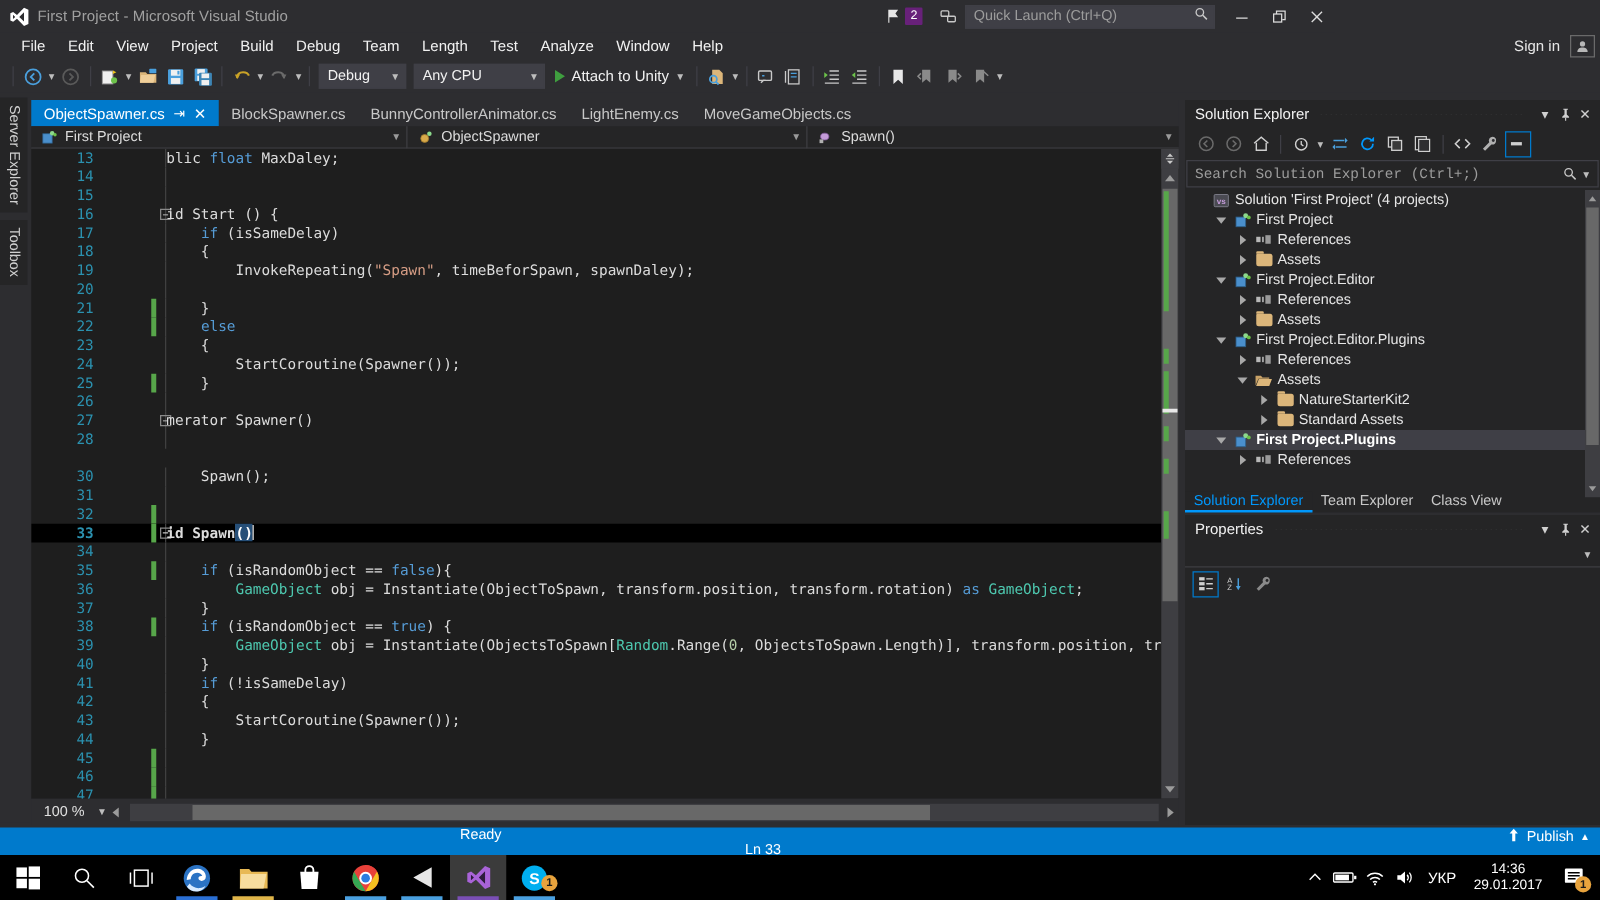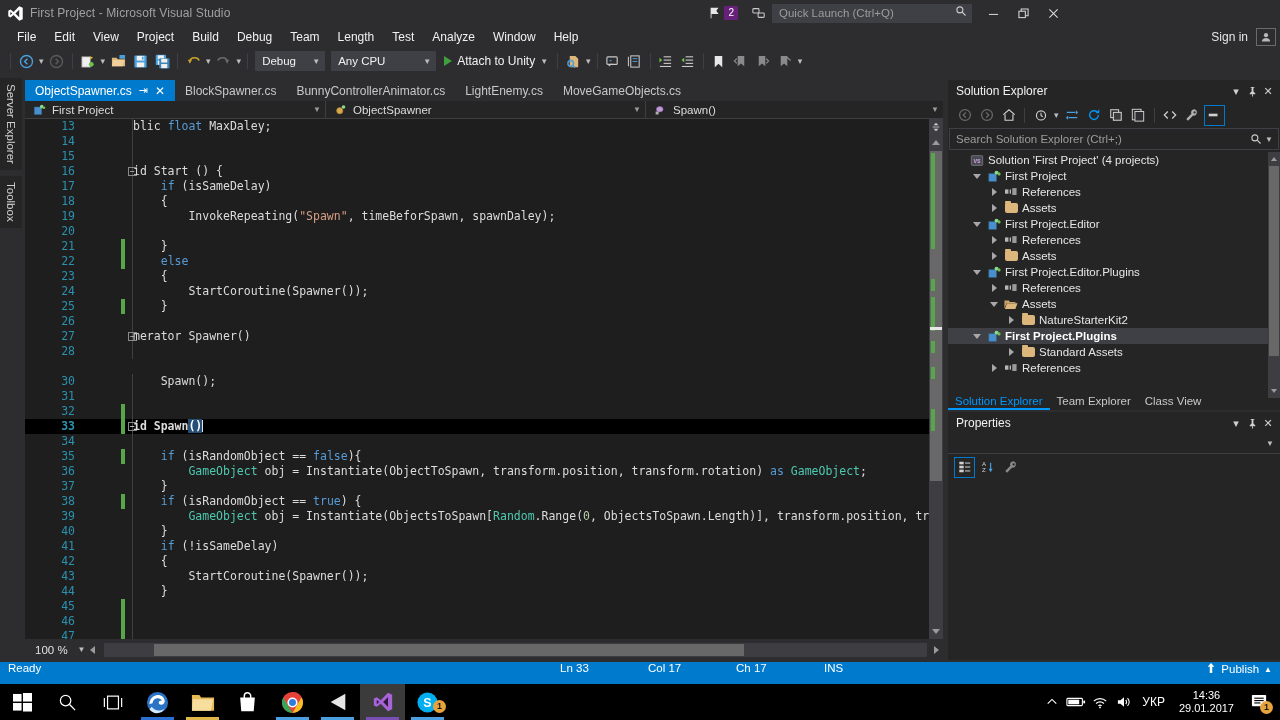--- a/index.html
+++ b/index.html
@@ -162,21 +162,21 @@
   .sol-toolbar { height: 26px; display: flex; align-items: center; padding-left: 6px; gap: 1px; }
   .sbtn { width: 21px; height: 21px; display: flex; align-items: center; justify-content: center; }
   .sbtn.boxed { border: 1px solid #007acc; }
   .ssep { width: 1px; height: 15px; background: #3f3f46; margin: 0 4px; }
   .searchbar {
     height: 22px; margin: 0 1px; background: #252526; border: 1px solid #3f3f46;
     display: flex; align-items: center; padding: 0 2px 0 6px;
   }
   .searchbar input {
     flex: 1; background: transparent; border: none; outline: none;
-    color: #9c9c9c; font-size: 11.5px; font-family: Liberation Sans, sans-serif;
+    color: #9c9c9c; font-size: 11.5px; font-family: Liberation Mono, monospace;
   }
   .searchbar input::placeholder { color: #9c9c9c; }
   .tree { position: relative; margin-top: 2px; height: 246px; overflow: hidden; }
   .trow { display: flex; align-items: center; height: 16px; padding-left: 6px; gap: 3px; }
   .trow.selected { background: #3f3f46; }
   .trow .tl { color: #e6e6e6; font-size: 11.5px; white-space: nowrap; }
   .trow.selected .tl { color: #ffffff; font-weight: bold; }
   .exp { width: 12px; height: 14px; display: flex; align-items: center; justify-content: center; }
   .tri-r { width: 0; height: 0; border-left: 5px solid #a8a8a8; border-top: 4px solid transparent; border-bottom: 4px solid transparent; }
   .tri-d { width: 0; height: 0; border-top: 5px solid #a8a8a8; border-left: 4px solid transparent; border-right: 4px solid transparent; }
@@ -193,21 +193,21 @@
   .ptab.active { color: #0097fb; border-bottom: 2px solid #0097fb; background: #252526; }
 
   
   .prop-panel { position: absolute; left: 948px; top: 412px; width: 332px; height: 248px; background: #252526; }
   .prop-combo { height: 20px; display: flex; align-items: center; justify-content: flex-end; padding-right: 6px; border-bottom: 1px solid #3e3e42; }
   .prop-toolbar { height: 26px; display: flex; align-items: center; padding-left: 6px; gap: 2px; }
 
   
   .statusbar {
     position: absolute; left: 0; top: 662px; width: 1280px; height: 22px;
-    background: #007acc; display: flex; color: #ffffff; font-size: 11.5px;
+    background: #007acc; display: flex; align-items: center; color: #ffffff; font-size: 11.5px; flex-direction: column;
   }
   .sb-ready { padding-left: 8px; width: 560px; }
   .sb-cell { width: 88px; }
   .sb-right { position: absolute; right: 8px; display: flex; align-items: center; gap: 5px; }
 
   
   .taskbar { position: absolute; left: 0; top: 684px; width: 1280px; height: 36px; background: #000000; display: flex; align-items: center; }
   .tkbtn { width: 45px; height: 36px; display: flex; align-items: center; justify-content: center; position: relative; }
   .tkbtn.active { background: #3b3b3b; }
   .tkbtn .underline { position: absolute; bottom: 0; left: 6px; right: 6px; height: 3px; background: #4aa0e0; }
@@ -800,41 +800,41 @@
           </div>
           <div class="trow" style="padding-left: 57px;">
             <span class="exp">
               <span class="tri-r"></span>
             </span>
             <span class="ico">
               <span class="folder"></span>
             </span>
             <span class="tl">NatureStarterKit2</span>
           </div>
+          <div class="trow" style="padding-left: 57px;">
+            <span class="exp">
+              <span class="tri-r"></span>
+            </span>
+            <span class="ico">
+              <span class="folder"></span>
+            </span>
+            <span class="tl">Standard Assets</span>
+          </div>
           <div class="trow selected" style="padding-left: 23px;">
             <span class="exp">
               <span class="tri-d"></span>
             </span>
             <span class="ico">
               <svg width="15" height="13" viewBox="0 0 16 16">
                 <rect x="1" y="4.5" width="9.5" height="9.5" fill="#4a8fcc" stroke="#2d5f8a" stroke-width=".8"></rect>
                 <circle cx="10.5" cy="3.2" r="2.4" fill="#8cd98c"></circle>
                 <circle cx="13.6" cy="4.8" r="1.9" fill="#6cc24a"></circle>
               </svg>
             </span>
             <span class="tl">First Project.Plugins</span>
-          </div>
-          <div class="trow" style="padding-left: 57px;">
-            <span class="exp">
-              <span class="tri-r"></span>
-            </span>
-            <span class="ico">
-              <span class="folder"></span>
-            </span>
-            <span class="tl">Standard Assets</span>
           </div>
           <div class="trow" style="padding-left: 40px;">
             <span class="exp">
               <span class="tri-r"></span>
             </span>
             <span class="ico">
               <svg width="14" height="12" viewBox="0 0 16 14">
                 <rect x="1" y="4" width="4" height="5" fill="#b8b8b8"></rect>
                 <rect x="6.5" y="4" width="1.5" height="5" fill="#b8b8b8"></rect>
                 <rect x="9.5" y="2.5" width="5" height="8" fill="#9a9a9a"></rect>

